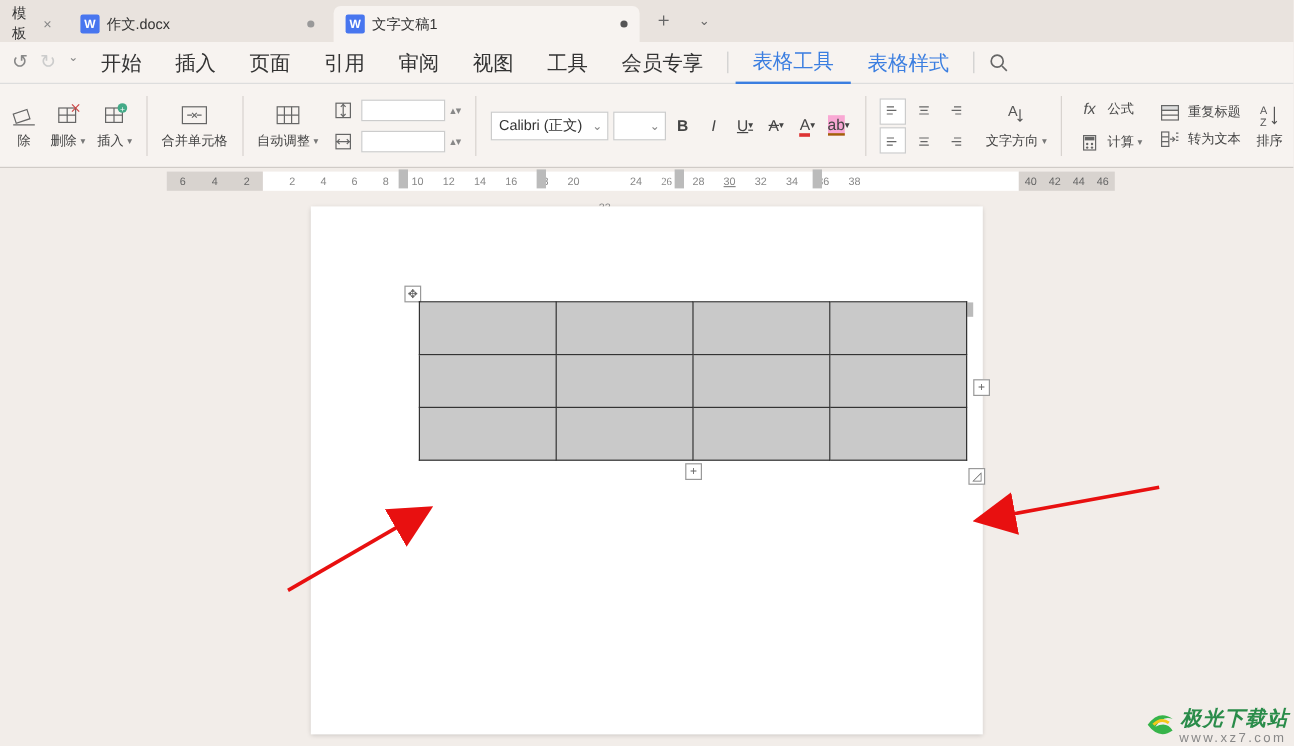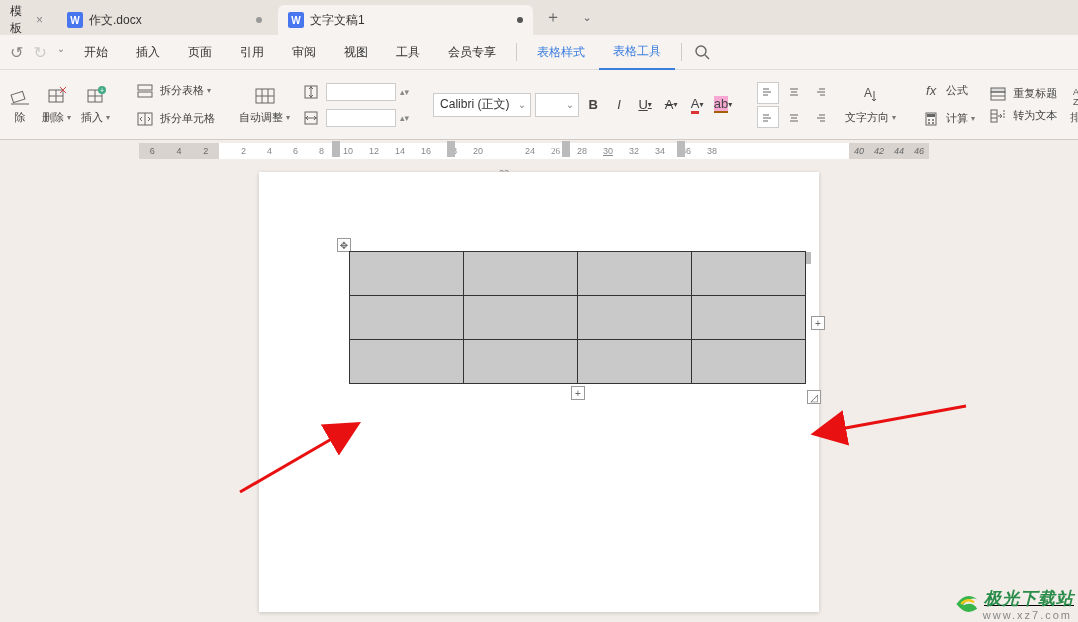--- a/index.html
+++ b/index.html
@@ -11,21 +11,21 @@
 .tab.active { background: #f7f3f0; }
 .tab .w-icon { width: 16px; height: 16px; background: #4876ef; color: #fff; font-size: 10px; font-weight: bold; display: flex; align-items: center; justify-content: center; border-radius: 2px; }
 .tab .close-x { color: #888; font-size: 12px; margin-left: 8px; }
 .tab .dot { width: 6px; height: 6px; background: #999; border-radius: 50%; margin-left: 18px; }
 .tab .dot-dark { background: #555; }
 .new-tab { width: 28px; height: 28px; display: flex; align-items: center; justify-content: center; color: #666; font-size: 16px; margin-left: 6px; }
 .tab-first { width: 45px; justify-content: space-between; }
 
 
 .menu-bar { background: #f7f3f0; height: 35px; display: flex; align-items: center; padding-left: 10px; gap: 0; border-bottom: 1px solid #ddd; }
-.menu-item { padding: 0 14px; font-size: 12px; color: #333; height: 35px; display: flex; align-items: center; cursor: pointer; }
+.menu-item { padding: 0 14px; font-size: 17px; color: #333; height: 35px; display: flex; align-items: center; cursor: pointer; }
 .menu-item.accent { color: #3b7ee0; }
 .menu-item.active-menu { color: #3b7ee0; border-bottom: 2px solid #3b7ee0; font-weight: 500; }
 .menu-sep { width: 1px; height: 18px; background: #ccc; margin: 0 6px; }
 .search-icn { margin-left: 6px; }
 
 
 .ribbon { background: #f7f3f0; height: 70px; display: flex; align-items: center; padding: 0 4px; border-bottom: 1px solid #d0cbc7; gap: 2px; }
 .rb-group { display: flex; flex-direction: column; align-items: center; gap: 2px; padding: 2px 4px; font-size: 11px; color: #444; }
 .rb-row { display: flex; gap: 4px; align-items: center; }
 .rb-icon-lg { width: 24px; height: 24px; display: flex; align-items: center; justify-content: center; font-size: 18px; color: #555; }
@@ -39,21 +39,21 @@
 .font-size-box { width: 44px; }
 .fmt-row { display: flex; gap: 6px; align-items: center; }
 .fmt-btn { width: 20px; height: 20px; display: flex; align-items: center; justify-content: center; font-size: 13px; color: #444; }
 .align-box { width: 22px; height: 22px; display:flex; align-items:center; justify-content:center; }
 .align-row-wrap { display:flex; flex-direction:column; gap:2px; }
 
 
 .ruler { height: 22px; background: #f2ede9; position: relative; display: flex; align-items: center; justify-content: center; }
 .ruler-track { width: 630px; height: 16px; background: #fff; position: relative; font-size: 9px; color: #888; display: flex; align-items: center; margin-left: -10px; }
 .ruler-gray-left { position: absolute; left: -80px; width: 80px; height: 16px; background: #d8d3cf; font-size: 9px; color: #666; display:flex; align-items:center; justify-content:space-around; }
-.ruler-gray-right { position: absolute; right: -80px; width: 80px; height: 16px; background: #d8d3cf; font-size:9px; color:#666; display:flex; align-items:center; justify-content:space-around;font-style:italic;}
+.ruler-gray-right { position: absolute; right: -80px; width: 80px; height: 16px; background: #d8d3cf; font-size:9px; color:#666; display:flex; align-items:center; justify-content:space-around;}
 .ruler-num { position: absolute; font-size: 9px; }
 
 
 .canvas-area { position: relative; height: 460px; display: flex; justify-content: center; padding-top: 10px; }
 .page { width: 560px; height: 440px; background: #fff; box-shadow: 0 1px 4px rgba(0,0,0,0.18); position: relative; }
 
 
 .doc-table { position: absolute; left: 90px; top: 79px; border-collapse: collapse; }
 .doc-table td { width: 114px; height: 44px; background: #c9c9c9; border: 1px solid #333; }
 .table-handle { position: absolute; width: 14px; height: 14px; border: 1px solid #999; background: #fff; font-size: 10px; display: flex; align-items: center; justify-content: center; color: #666; }
@@ -64,21 +64,21 @@
 .col-mark { position:absolute; left:546px; top:80px; width:6px; height:12px; background:#bbb; }
 
 
 .arrow { position: absolute; pointer-events: none; }
 
 
 .watermark { position: absolute; right: 4px; bottom: 2px; display: flex; align-items: center; gap: 2px; }
 .wm-icon { width: 32px; height: 32px; }
 .wm-txt1 { font-size: 17px; font-weight: bold; font-style: italic; color: #2a8c4a; letter-spacing: 1px; }
 .wm-txt2 { font-size: 11px; color: #888; letter-spacing: 2px; position: absolute; right: 2px; bottom: -1px; }
-.wm-wrap { position: relative; padding-bottom: 10px; text-decoration: underline; }
+.wm-wrap { position: relative; padding-bottom: 10px; }
 
 svg { display: block; }
 </style>
 </head>
 <body>
 
 <div class="tabs-bar">
   <div class="tab tab-first">
     <span>模板</span>
     <span class="close-x">×</span>
@@ -121,25 +121,25 @@
   <div class="menu-item">
       <span>视图</span>
     </div>
   <div class="menu-item">
       <span>工具</span>
     </div>
   <div class="menu-item">
       <span>会员专享</span>
     </div>
   <div class="menu-sep"></div>
+  <div class="menu-item accent active-menu">
+      <span>表格工具</span>
+    </div>
   <div class="menu-item accent">
       <span>表格样式</span>
-    </div>
-  <div class="menu-item accent active-menu">
-      <span>表格工具</span>
     </div>
   <div class="menu-sep"></div>
   <div class="search-icn">
     <svg width="16" height="16" viewBox="0 0 16 16">
         <circle cx="7" cy="7" r="5" stroke="#666" stroke-width="1.4" fill="none"></circle>
         <line x1="11" y1="11" x2="15" y2="15" stroke="#666" stroke-width="1.4"></line>
       </svg>
   </div>
 </div>
 
@@ -178,41 +178,33 @@
           <circle cx="17" cy="5" r="4" fill="#4a8"></circle>
           <text x="17" y="8" font-size="7" fill="#fff" text-anchor="middle">+</text>
         </svg>
       </div>
     <div class="rb-label drop-tri">
         <span>插入</span>
       </div>
   </div>
   <div class="rb-sep"></div>
 
-  <div style="display:flex; flex-direction:column; gap:6px; padding:0 4px;">
-    <div class="rb-row">
-      <span class="rb-btn-sm">
-          <svg width="16" height="14" viewBox="0 0 16 14">
-            <rect x="1" y="1" width="14" height="5" stroke="#666" fill="none"></rect>
-            <rect x="1" y="8" width="14" height="5" stroke="#666" fill="none"></rect>
-          </svg>
-        </span>
-      <span class="rb-label drop-tri">拆分表格</span>
-    </div>
-    <div class="rb-row">
-      <span class="rb-btn-sm">
-          <svg width="16" height="14" viewBox="0 0 16 14">
-            <rect x="1" y="1" width="14" height="12" stroke="#666" fill="none"></rect>
-            <line x1="8" y1="1" x2="8" y2="13" stroke="#666"></line>
-            <path d="M5 5 L3 7 L5 9" stroke="#666" fill="none"></path>
-            <path d="M11 5 L13 7 L11 9" stroke="#666" fill="none"></path>
-          </svg>
-        </span>
-      <span class="rb-label">拆分单元格</span>
-    </div>
+  <div class="rb-group">
+    <div class="rb-icon-lg">
+        <svg width="24" height="22" viewBox="0 0 24 22">
+          <rect x="2" y="4" width="20" height="14" stroke="#666" fill="none"></rect>
+          <line x1="6" y1="11" x2="10" y2="11" stroke="#666"></line>
+          <line x1="14" y1="11" x2="18" y2="11" stroke="#666"></line>
+          <path d="M10 9 L12 11 L10 13" stroke="#666" fill="none"></path>
+          <path d="M14 9 L12 11 L14 13" stroke="#666" fill="none"></path>
+        </svg>
+      </div>
+    <div class="rb-label">
+        <span>合并单元格</span>
+      </div>
   </div>
   <div class="rb-sep"></div>
 
   <div class="rb-group">
     <div class="rb-icon-lg">
         <svg width="24" height="22" viewBox="0 0 24 22">
           <rect x="3" y="4" width="18" height="14" stroke="#666" fill="none"></rect>
           <line x1="9" y1="4" x2="9" y2="18" stroke="#666"></line>
           <line x1="15" y1="4" x2="15" y2="18" stroke="#666"></line>
           <line x1="3" y1="11" x2="21" y2="11" stroke="#666"></line>

